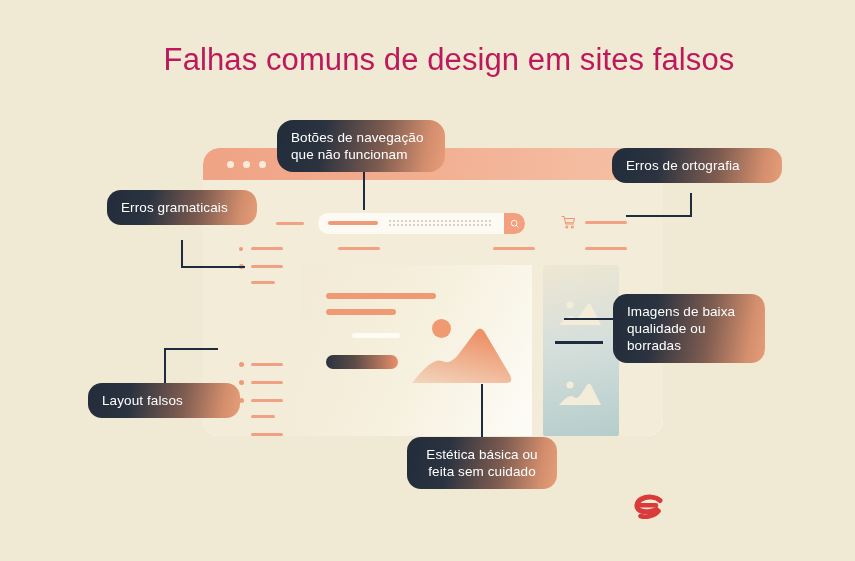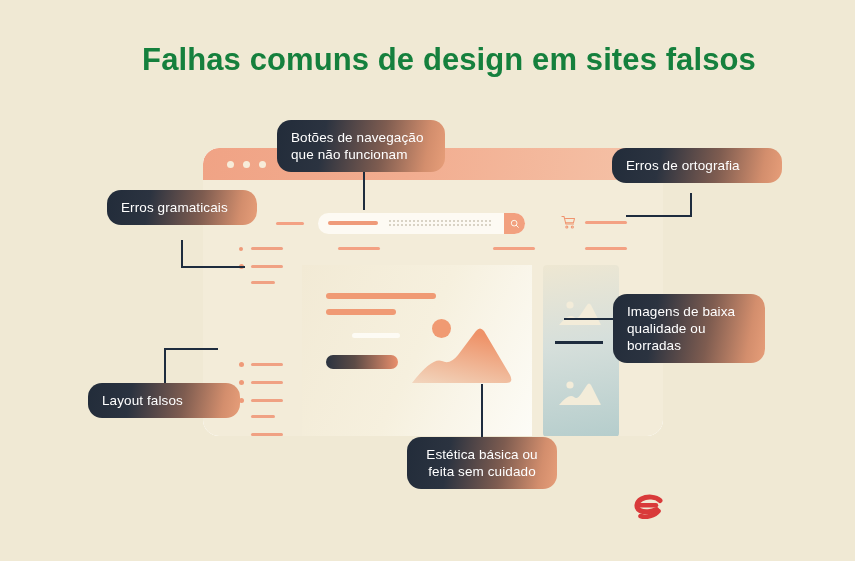--- a/index.html
+++ b/index.html
@@ -9,22 +9,22 @@
     font-family: "Liberation Sans", sans-serif;
   }
   body { background: #f0e9d4; position: relative; }
 
   
   .page-title {
     position: absolute;
     left: 0; right: 0; top: 42px;
     text-align: center;
     font-size: 31px;
-    font-weight: 700;
-    color: #15803d;
+    font-weight: 400;
+    color: #be185d;
     letter-spacing: .1px;
     padding-left: 43px;
   }
 
   
   .browser {
     position: absolute;
     left: 203px; top: 148px;
     width: 460px; height: 288px;
     border-radius: 16px;
@@ -275,21 +275,21 @@
 <div class="conn conn-h" style="left:626px; top:215px; width:66px;"></div>
 <div class="conn conn-v" style="left:690px; top:193px; height:24px;"></div>
 
 <div class="conn conn-h" style="left:564px; top:318px; width:56px;"></div>
 
 <div class="conn conn-v" style="left:164px; top:348px; height:36px;"></div>
 <div class="conn conn-h" style="left:164px; top:348px; width:54px;"></div>
 
 <div class="conn conn-v" style="left:481px; top:384px; height:58px;"></div>
 
-<div class="label" style="left:277px; top:120px; width:168px;">Botões de navegação
+<div class="label" style="left:277px; top:120px; width:168px;border-radius:16px;">Botões de navegação
 que não funcionam</div>
 
 <div class="label" style="left:107px; top:190px; width:150px;">Erros gramaticais</div>
 
 <div class="label" style="left:612px; top:148px; width:170px;">Erros de ortografia</div>
 
 <div class="label" style="left:613px; top:294px; width:152px;">Imagens de baixa
 qualidade ou borradas</div>
 
 <div class="label" style="left:88px; top:383px; width:152px;">Layout falsos</div>

